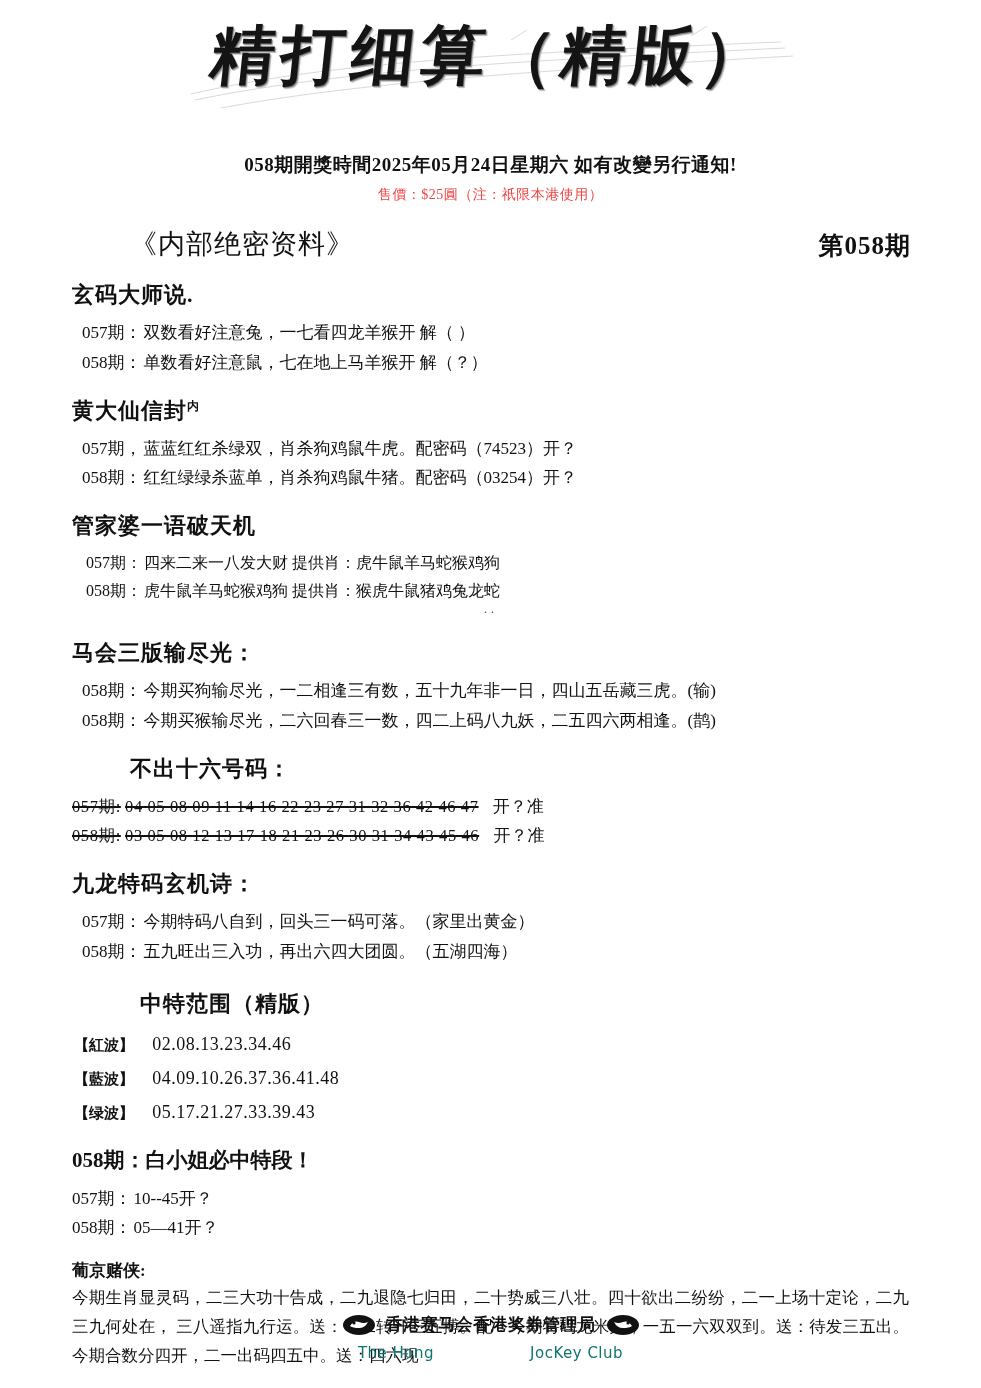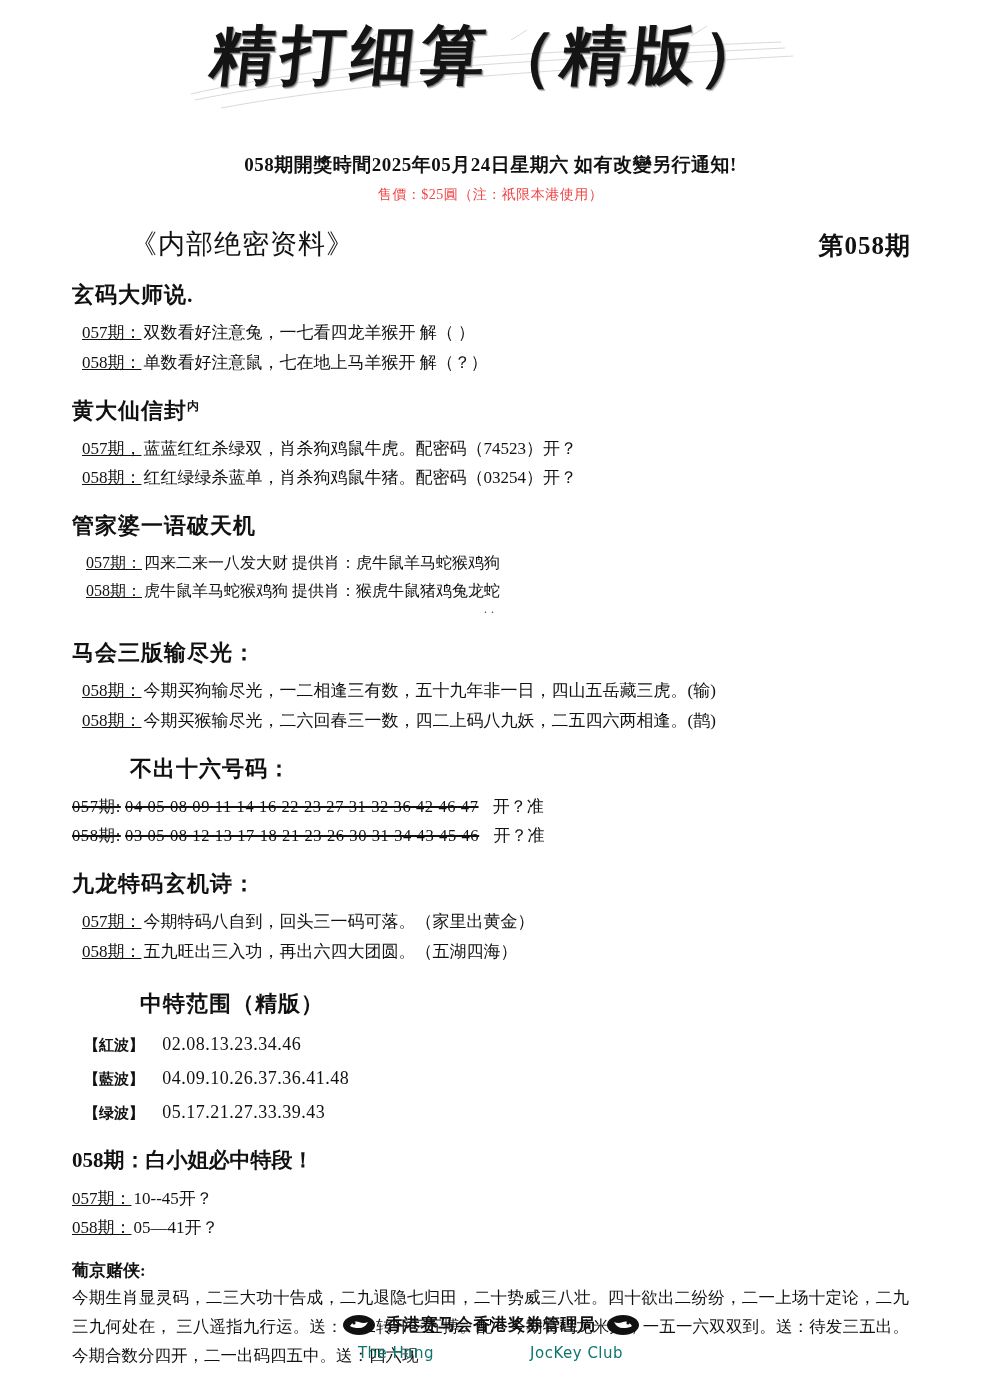--- a/index.html
+++ b/index.html
@@ -97,21 +97,21 @@
   }
   h2.sec.indent2 { margin-left: 58px; }
   h2.sec.indent3 { margin-left: 68px; }
 
   .row {
     font-size: 17px;
     line-height: 1.75;
     margin-left: 0;
     white-space: nowrap;
   }
-  .row .lbl { margin-right: 2px; text-decoration: underline; }
+  .row .lbl { margin-right: 2px; }
   .row.ind { margin-left: 10px; }
   .row.ind2 { margin-left: 14px; }
   .small { font-size: 16px; }
 
   .strike {
     text-decoration: line-through;
     text-decoration-thickness: 2px;
   }
   .numline {
     font-size: 16.5px;
@@ -119,21 +119,21 @@
   }
   .tail {
     margin-left: 10px;
     text-decoration: none;
     display: inline-block;
   }
 
   .wave-row {
     font-size: 17px;
     line-height: 1.9;
-    margin-left: 12px;
+    margin-left: 2px;
   }
   .wave-tag {
     display: inline-block;
     width: 74px;
     font-size: 15px;
     font-weight: 700;
   }
   .wave-nums {
     font-family: "Liberation Serif", serif;
     font-size: 18px;

